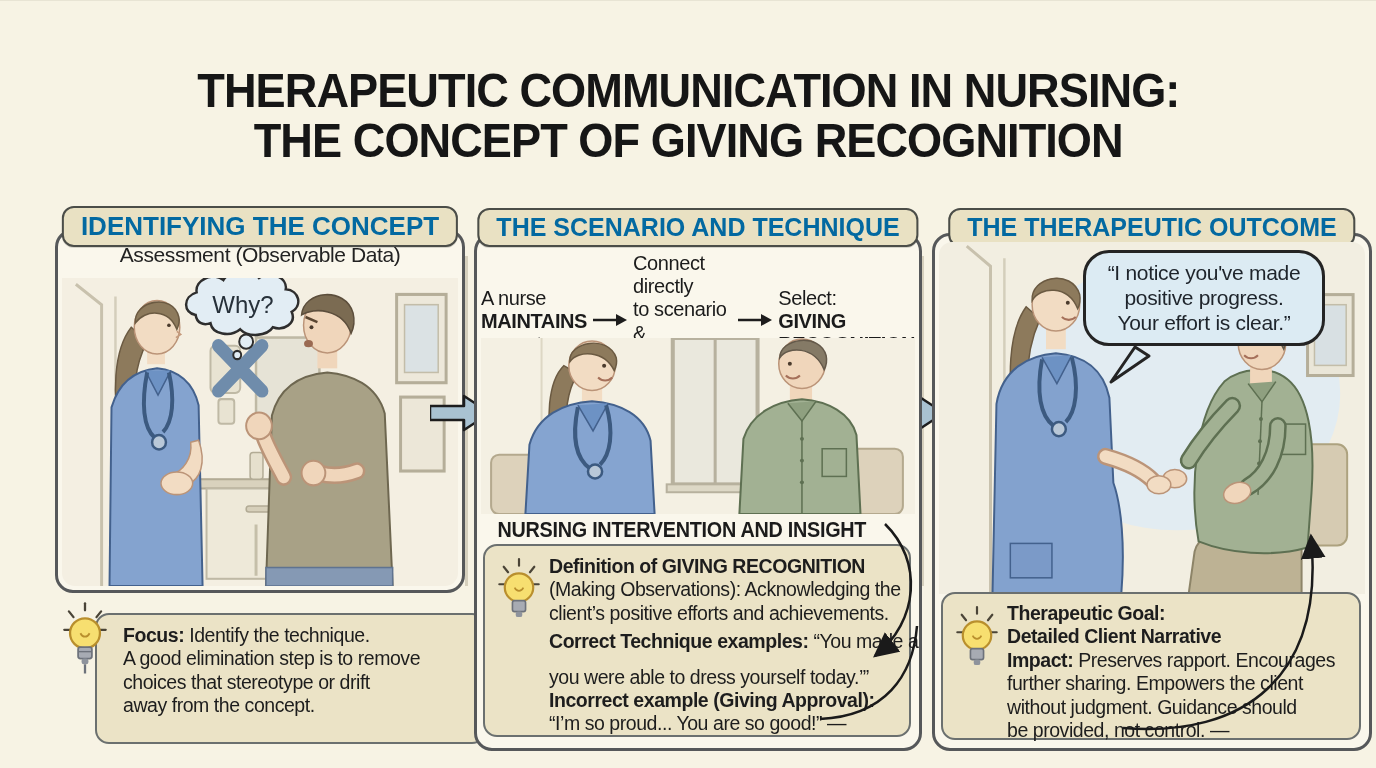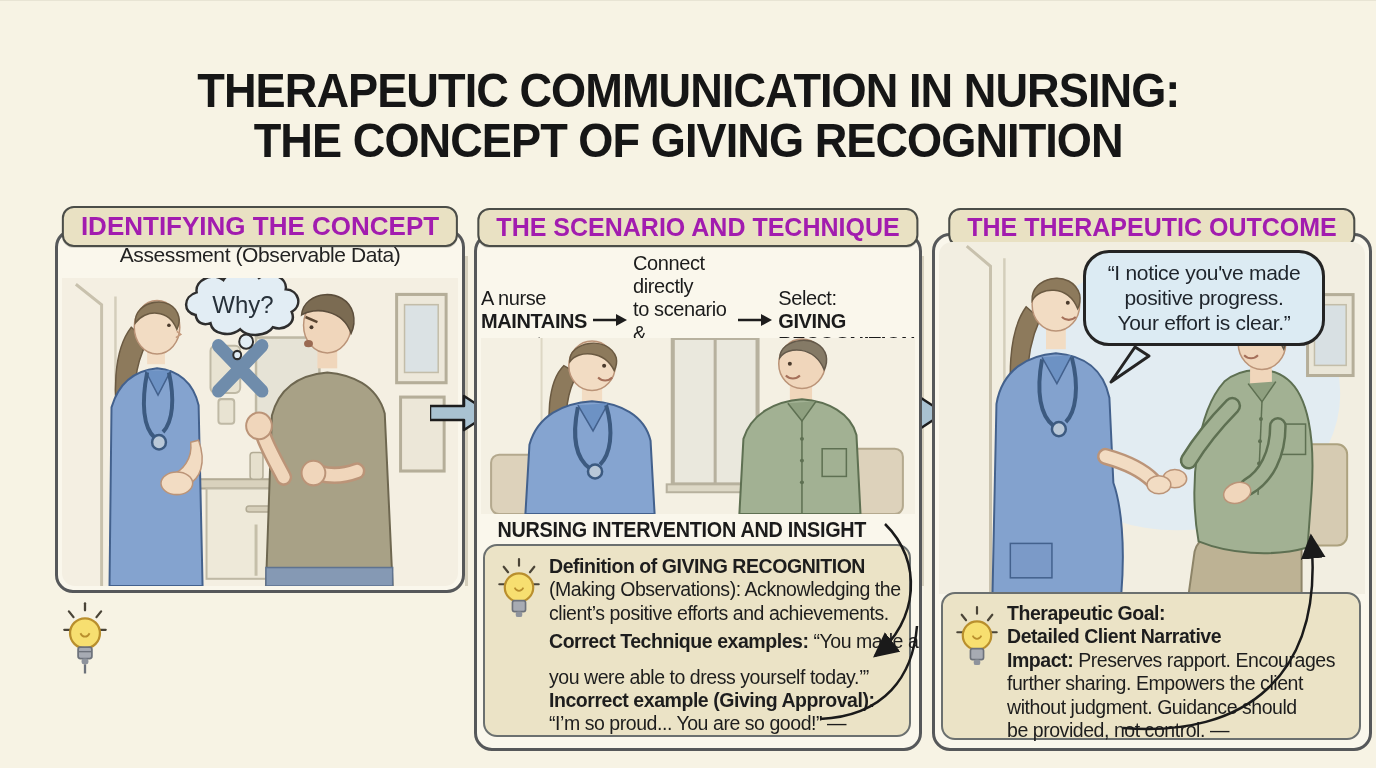--- a/index.html
+++ b/index.html
@@ -12,21 +12,21 @@
   .subtitle{position:absolute;top:143px;left:0;right:0;text-align:center;
             font-family:"Liberation Serif",serif;font-style:italic;font-weight:600;
             font-size:30px;color:#1d1d1d;}
   
   .panel{position:absolute;background:#faf7ec;border:3px solid #56585a;border-radius:18px;}
   #panel1{left:55px;top:228px;width:404px;height:358px;}
   #panel2{left:474px;top:232px;width:442px;height:512px;}
   #panel3{left:932px;top:232px;width:434px;height:512px;}
   .pill{position:absolute;left:50%;transform:translateX(-50%);background:#e9e1c3;
         border:2.5px solid #4b4d48;border-radius:12px;padding:3px 17px;font-weight:bold;
-        white-space:nowrap;color:#a21caf;box-shadow:0 1px 0 rgba(0,0,0,.15);}
+        white-space:nowrap;color:#0369a1;box-shadow:0 1px 0 rgba(0,0,0,.15);}
   #panel1 .pill{top:-26px;font-size:26px;}
   #panel2 .pill,#panel3 .pill{top:-28px;font-size:25px;}
   .scene{position:absolute;left:4px;right:4px;overflow:hidden;border-radius:0 0 13px 13px;}
   .scene svg{display:block;width:100%;height:100%;}
   #scene1{top:46px;bottom:4px;}
   #scene2{top:102px;height:176px;border-radius:0;}
   #scene3{top:6px;height:352px;border-radius:13px 13px 0 0;}
   .assessment{position:absolute;top:11px;left:0;right:0;text-align:center;font-size:21px;
               letter-spacing:-.4px;color:#222;}
   .why-bubble{position:absolute;left:130px;top:59px;width:110px;text-align:center;
@@ -136,20 +136,26 @@
         <g fill="#e2edf4" stroke="#2e2e2e" stroke-width="2.5">
           <path d="M135,36 C122,34 122,18 136,14 C134,2 152,-6 163,2 C170,-9 192,-9 199,0 C211,-8 228,0 226,11 C240,12 243,27 232,33 C237,44 224,52 213,48 C207,57 188,58 180,50 C170,58 152,55 150,44 C142,47 136,43 135,36 Z"></path>
           <circle cx="186" cy="62" r="7" stroke-width="2"></circle>
           <circle cx="177" cy="75" r="4" stroke-width="2"></circle>
         </g>
       </svg>
     </div>
     <div class="why-bubble">Why?</div>
   </section>
 
+  <div class="note" id="note1">
+    <div class="ln"><b>Focus:</b><span> Identify the technique.</span></div>
+    <div class="ln">A good elimination step is to remove</div>
+    <div class="ln">choices that stereotype or drift</div>
+    <div class="ln">away from the concept.</div>
+  </div>
   <svg class="bulb" id="bulb1" width="46" height="74" viewBox="0 0 40 64">
     <g stroke="#4a4437" stroke-width="2" stroke-linecap="round">
       <line x1="20" y1="1" x2="20" y2="7"></line>
         <line x1="6" y1="8" x2="10" y2="13"></line>
       <line x1="34" y1="8" x2="30" y2="13"></line>
         <line x1="2" y1="24" x2="8" y2="24"></line>
       <line x1="38" y1="24" x2="32" y2="24"></line>
     </g>
     <circle cx="20" cy="27" r="13" fill="#f7df70" stroke="#b98f2d" stroke-width="2"></circle>
     <path d="M16,27 C18,31 22,31 24,27" fill="none" stroke="#b98f2d" stroke-width="1.5"></path>

